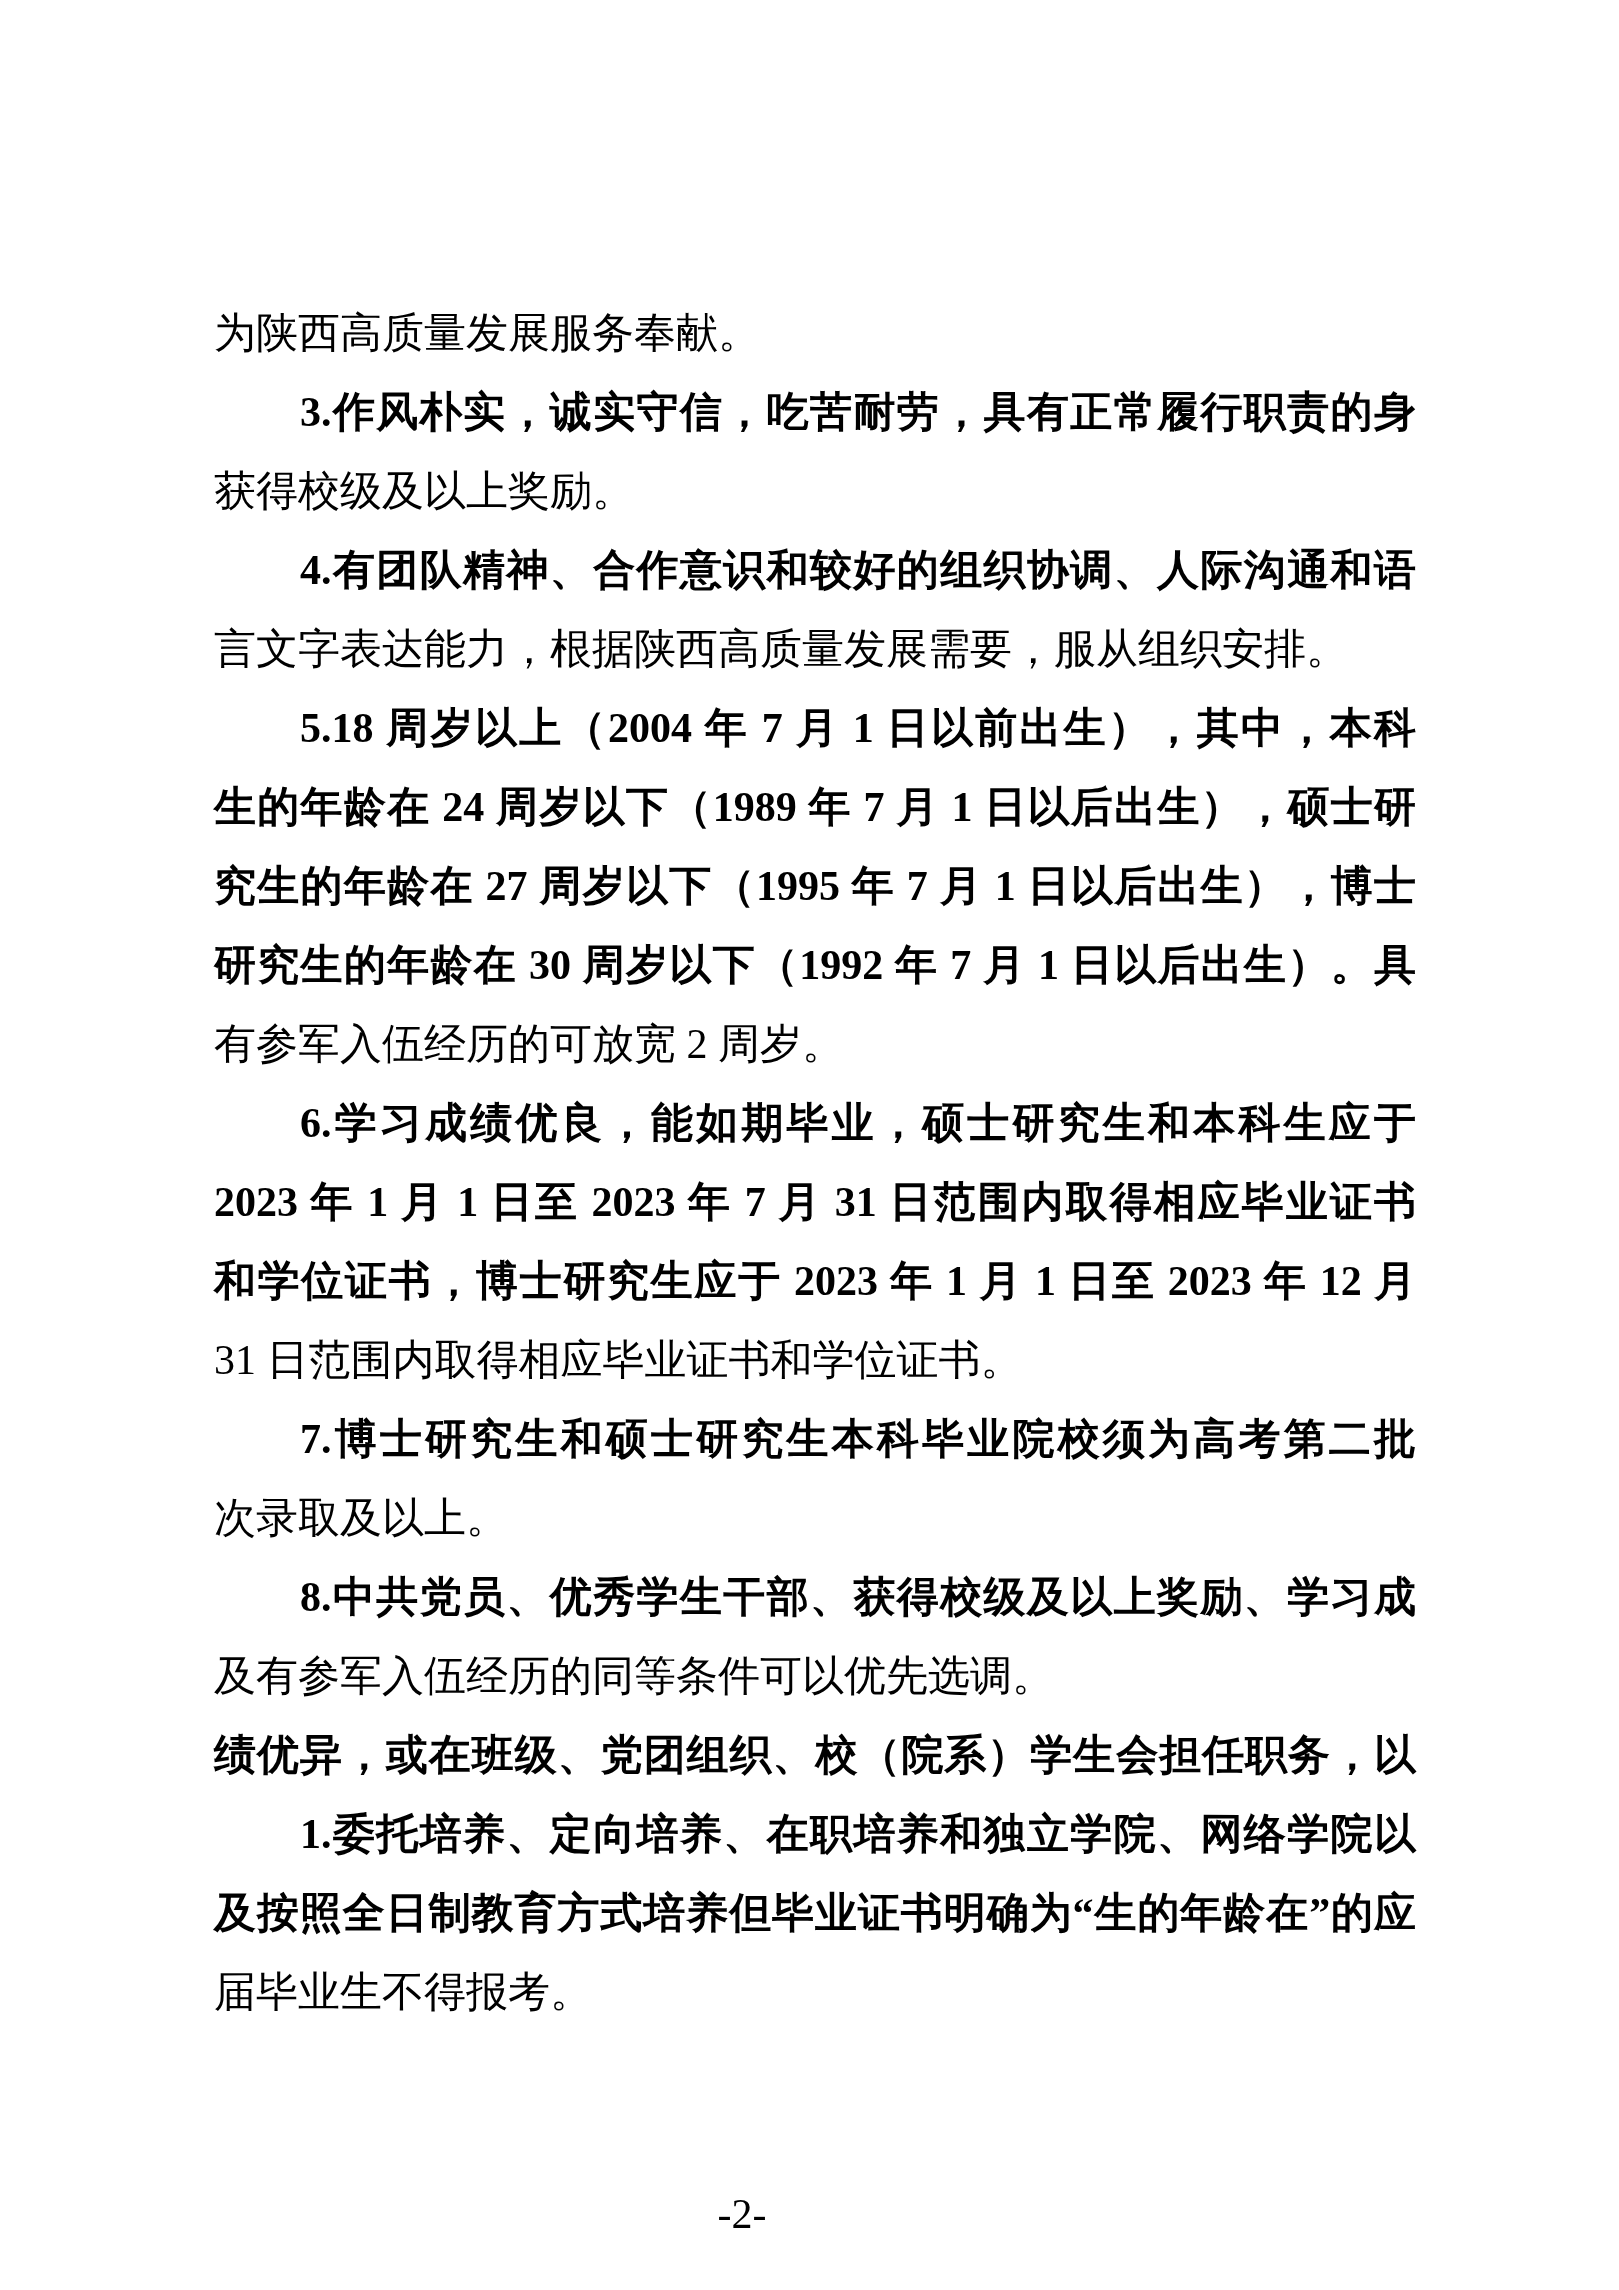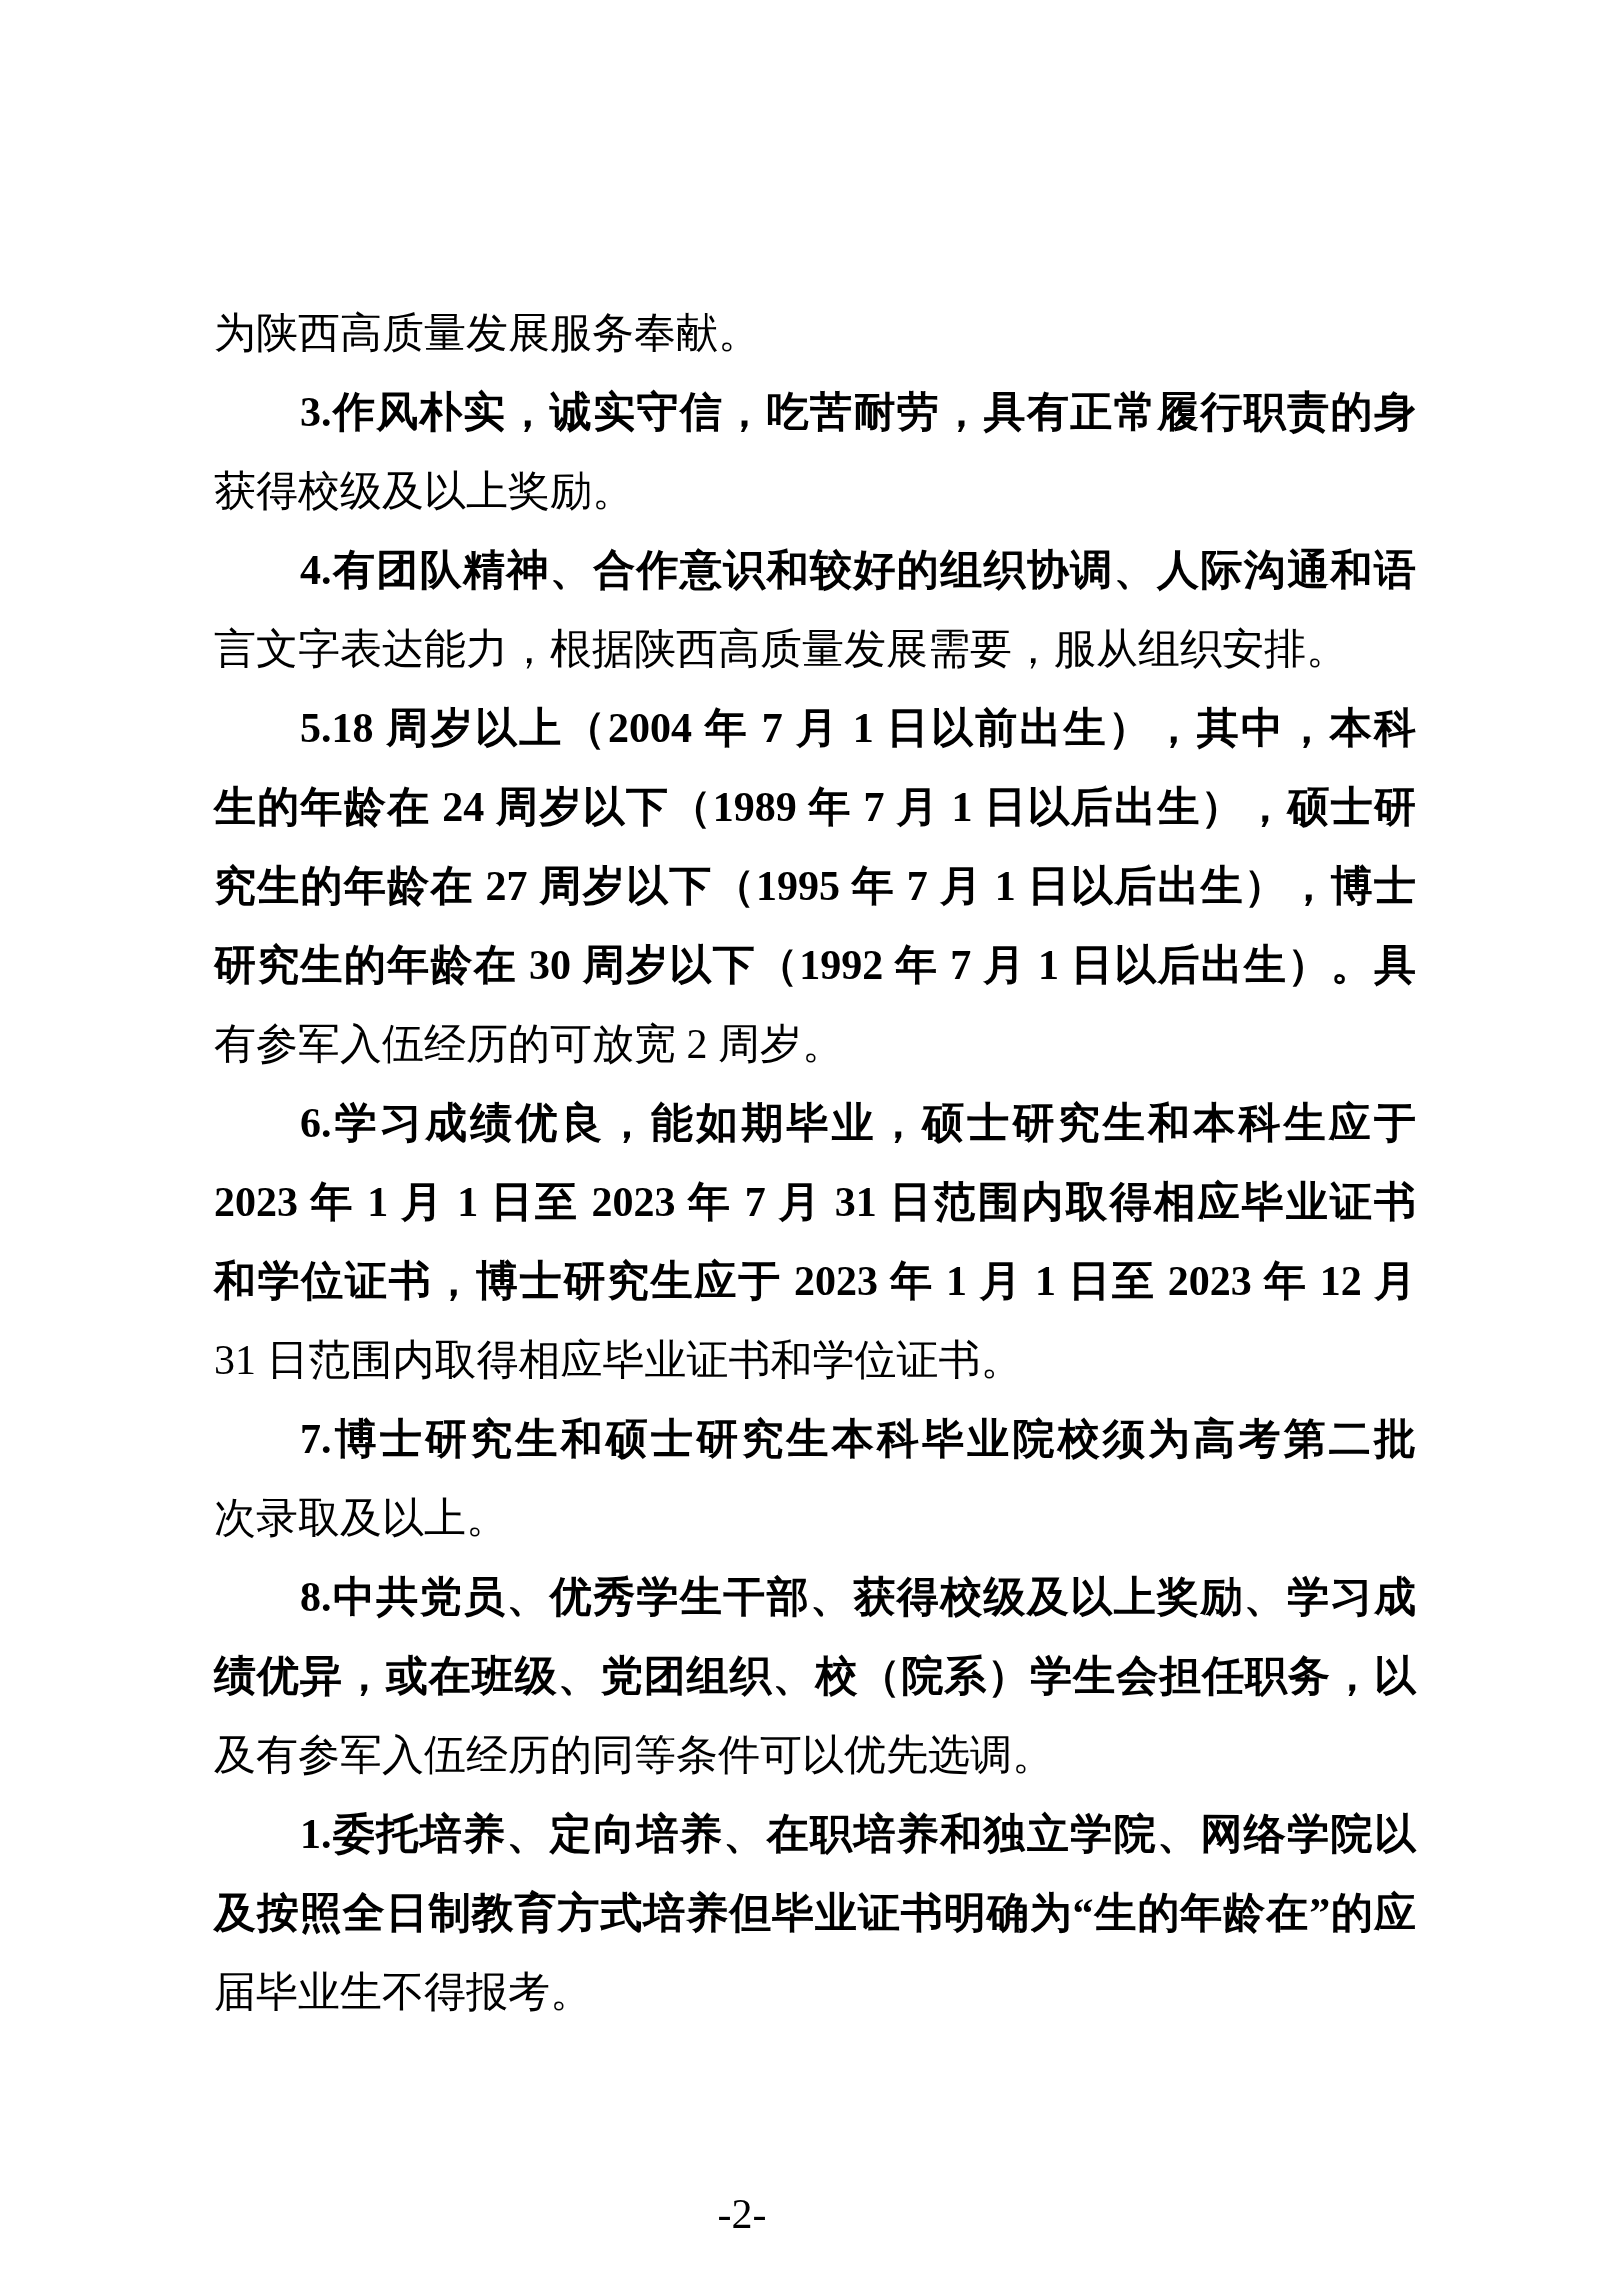--- a/index.html
+++ b/index.html
@@ -68,22 +68,22 @@
     <div class="ln fill">究生的年龄在 27 周岁以下（1995 年 7 月 1 日以后出生），博士</div>
     <div class="ln fill">研究生的年龄在 30 周岁以下（1992 年 7 月 1 日以后出生）。具</div>
     <div class="ln">有参军入伍经历的可放宽 2 周岁。</div>
     <div class="ln fill ind">6.学习成绩优良，能如期毕业，硕士研究生和本科生应于</div>
     <div class="ln fill">2023 年 1 月 1 日至 2023 年 7 月 31 日范围内取得相应毕业证书</div>
     <div class="ln fill">和学位证书，博士研究生应于 2023 年 1 月 1 日至 2023 年 12 月</div>
     <div class="ln">31 日范围内取得相应毕业证书和学位证书。</div>
     <div class="ln fill ind">7.博士研究生和硕士研究生本科毕业院校须为高考第二批</div>
     <div class="ln">次录取及以上。</div>
     <div class="ln fill ind">8.中共党员、优秀学生干部、获得校级及以上奖励、学习成</div>
+    <div class="ln">及有参军入伍经历的同等条件可以优先选调。</div>
     <div class="ln fill">绩优异，或在班级、党团组织、校（院系）学生会担任职务，以</div>
-    <div class="ln">及有参军入伍经历的同等条件可以优先选调。</div>
     <div class="ln fill ind">1.委托培养、定向培养、在职培养和独立学院、网络学院以</div>
     <div class="ln fill">及按照全日制教育方式培养但毕业证书明确为“生的年龄在”的应</div>
     <div class="ln">届毕业生不得报考。</div>
   </div>
 
   <div class="footer">-2-</div>
 </div>
 
 
 </body></html>

